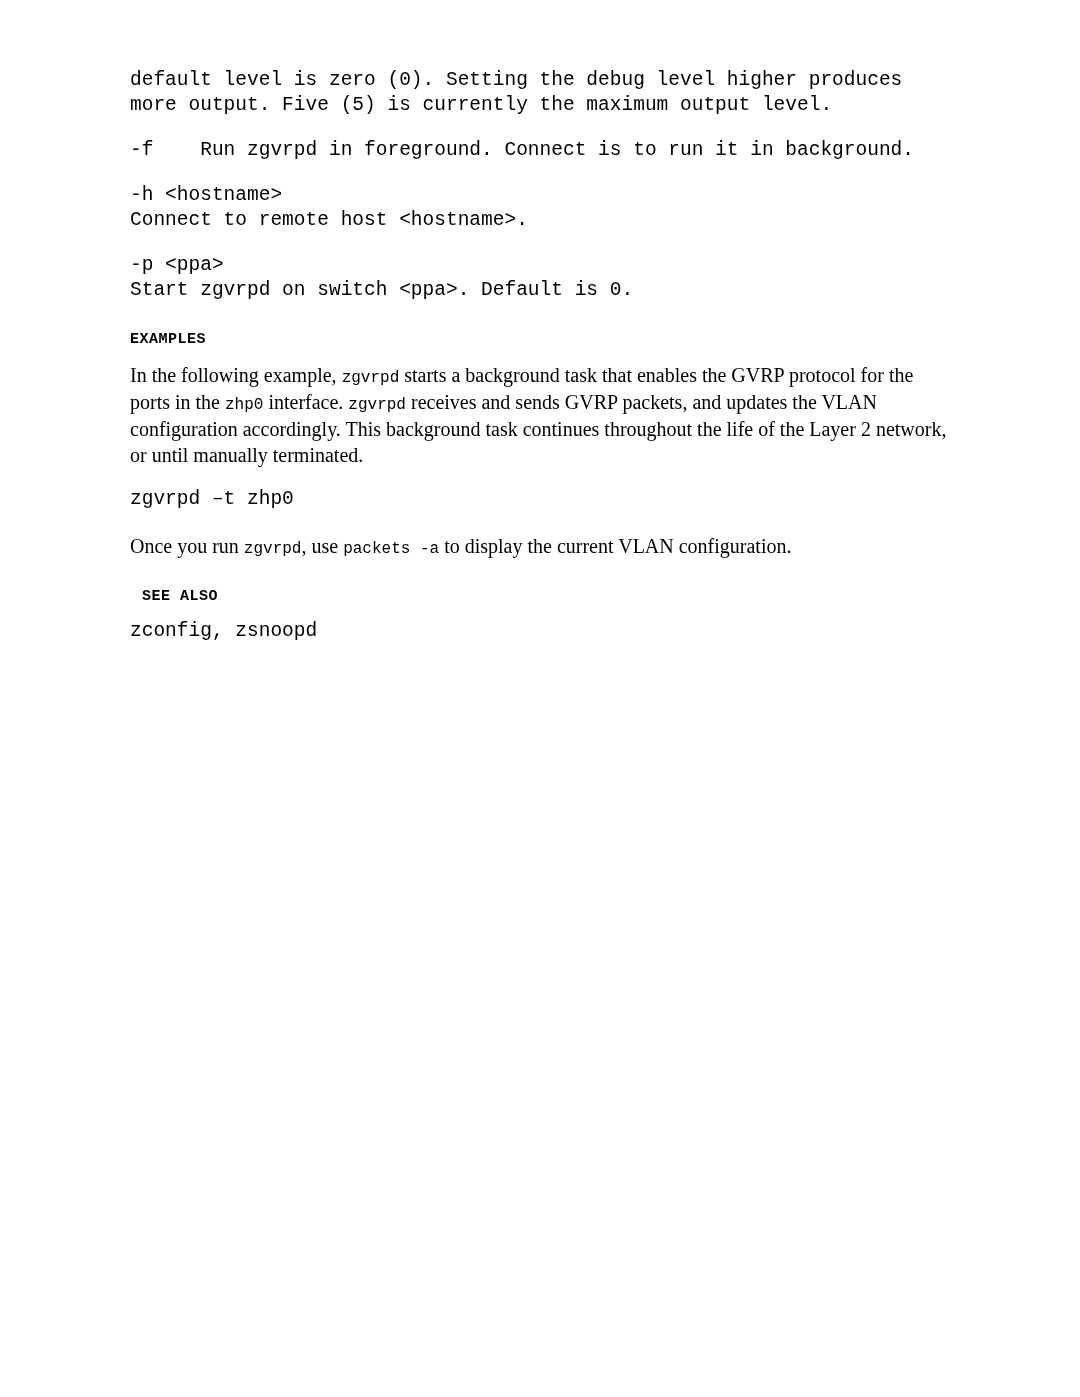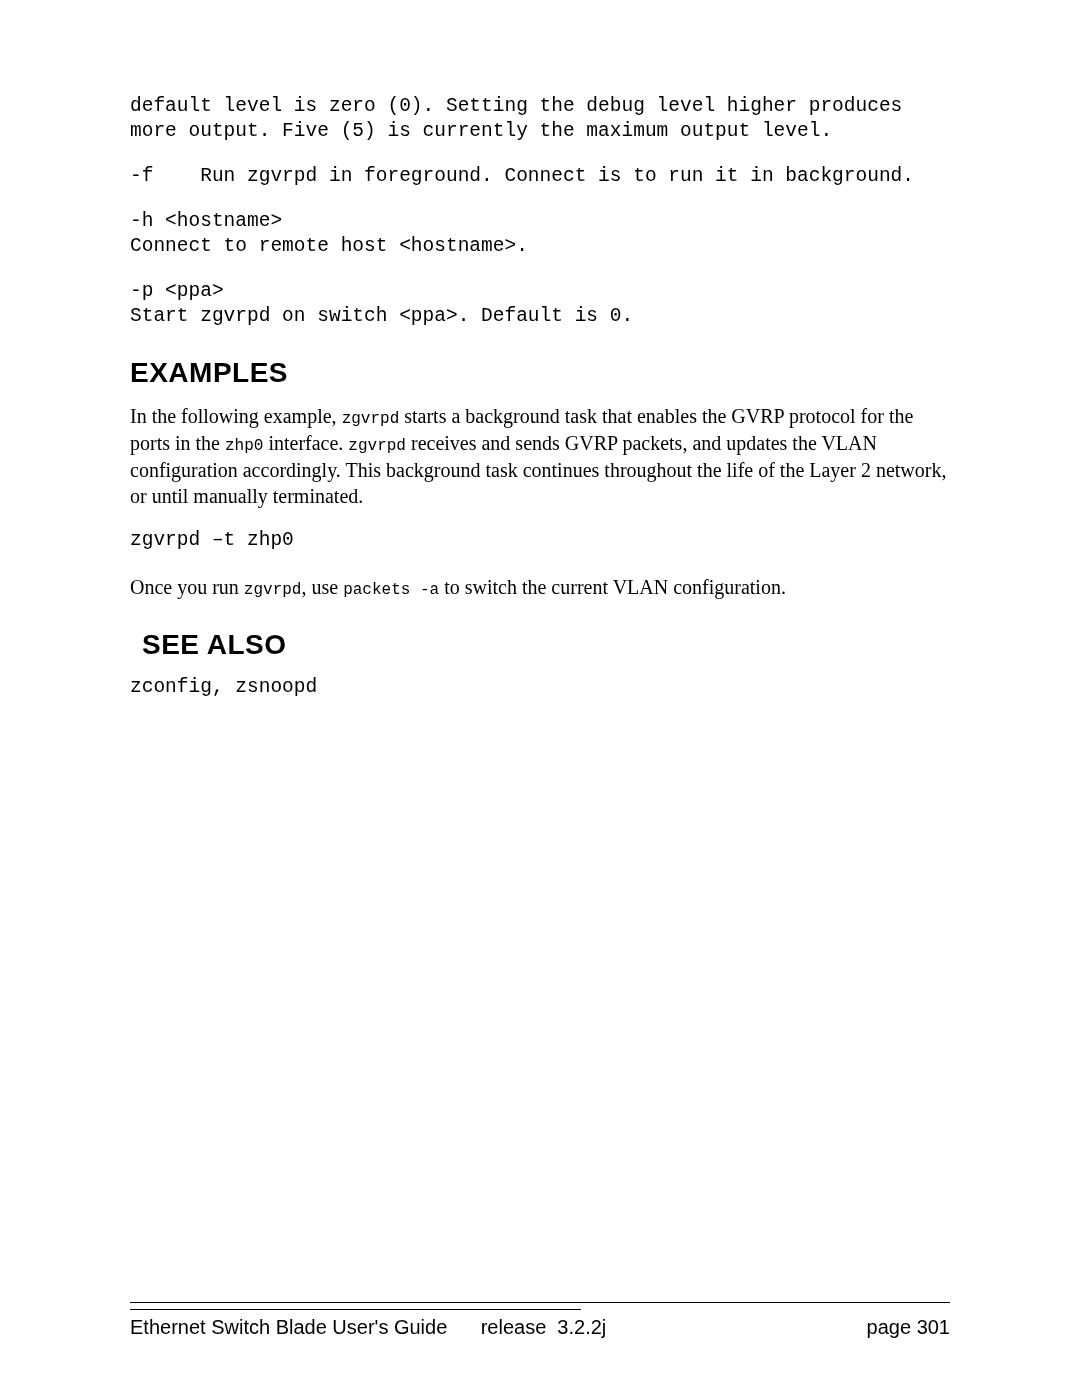--- a/index.html
+++ b/index.html
@@ -7,35 +7,35 @@
     padding: 0;
     background: #ffffff;
     font-family: "Times New Roman", Times, serif;
     color: #000000;
   }
   .page {
     width: 1080px;
     height: 1397px;
     position: relative;
     box-sizing: border-box;
-    padding: 94px 130px 0 130px;
+    padding: 68px 130px 0 130px;
   }
   .mono {
     font-family: "Courier New", Courier, monospace;
     font-size: 19.5px;
     line-height: 1.28;
     white-space: pre-wrap;
   }
   .mono-block {
     margin-bottom: 20px;
   }
   h2 {
-    font-family: Liberation Sans, sans-serif;
+    font-family: Liberation Mono, monospace;
     font-weight: bold;
-    font-size: 28px;
+    font-size: 15px;
     margin: 28px 0 14px 0;
     letter-spacing: 0.5px;
   }
   h2.indent {
     margin-left: 12px;
   }
   p.body-text {
     font-family: "Times New Roman", Times, serif;
     font-size: 20px;
     line-height: 1.32;
@@ -88,29 +88,21 @@
 
   <h2>EXAMPLES</h2>
 
   <p class="body-text">
     <span>In the following example, </span><span class="mono-inline">zgvrpd</span><span> starts a background task that enables the GVRP protocol for the ports in the </span><span class="mono-inline">zhp0</span><span> interface.  </span><span class="mono-inline">zgvrpd</span><span> receives and sends GVRP packets, and updates the VLAN configuration accordingly. This background task continues throughout the life of the Layer 2 network, or until manually terminated.</span>
   </p>
 
   <div class="mono mono-block" style="margin-bottom:21px;">zgvrpd –t zhp0</div>
 
   <p class="body-text">
-    <span>Once you run </span><span class="mono-inline">zgvrpd</span><span>, use </span><span class="mono-inline">packets -a</span><span> to switch the current VLAN configuration.</span>
+    <span>Once you run </span><span class="mono-inline">zgvrpd</span><span>, use </span><span class="mono-inline">packets -a</span><span> to display the current VLAN configuration.</span>
   </p>
 
   <h2 class="indent">SEE ALSO</h2>
 
   <div class="mono">zconfig, zsnoopd</div>
 
-  <div class="footer">
-    <hr class="footer-rule">
-    <hr class="footer-rule short">
-    <div class="footer-line">
-      <span class="footer-left"><span>Ethernet Switch Blade User's Guide</span>      <span>release  3.2.2j</span></span>
-      <span>page  301</span>
-    </div>
-  </div>
 
 </div>
 
 </body></html>

